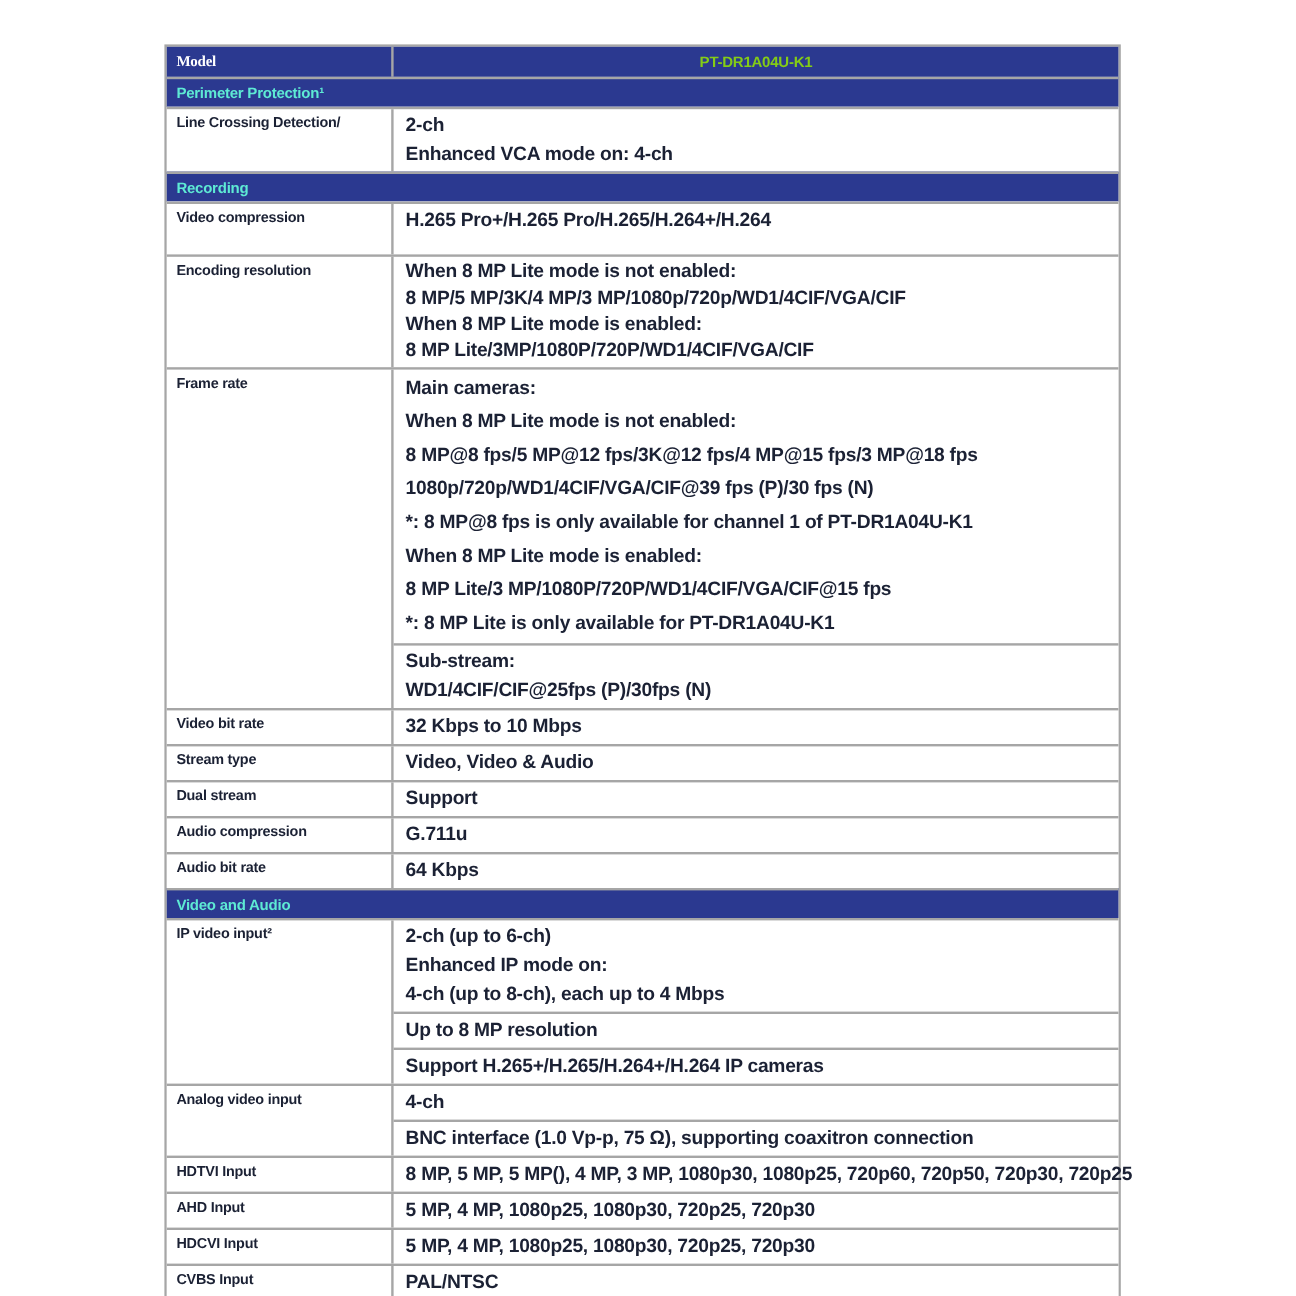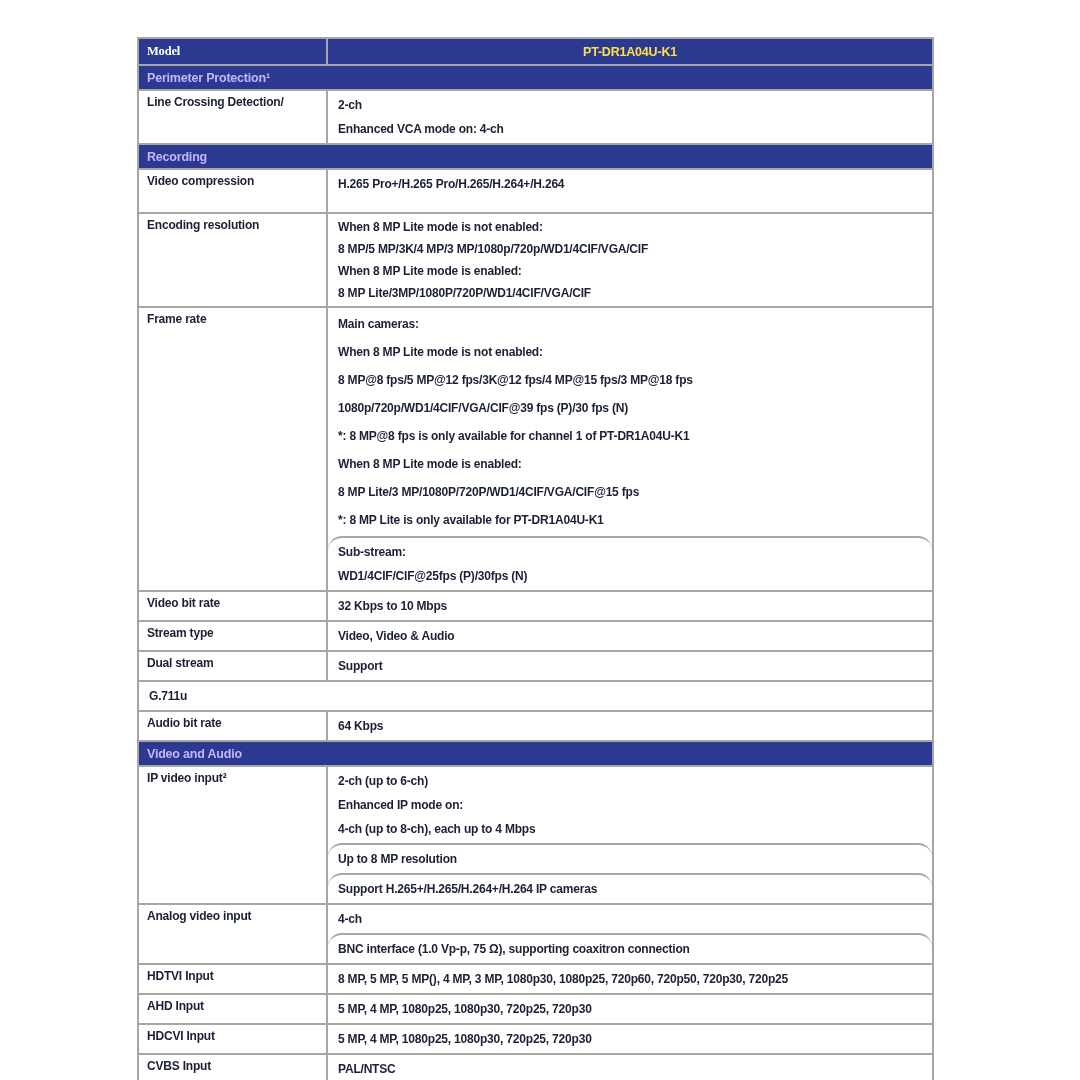--- a/index.html
+++ b/index.html
@@ -33,21 +33,21 @@
   }
   .trow:first-child { border-top: none; }
   .navy { background: var(--navy); }
   .section {
     height: 23px;
     display: flex;
     align-items: center;
     padding-left: 8px;
     font-size: 12.5px;
     font-weight: bold;
-    color: #c4b5fd;
+    color: #5eead4;
     letter-spacing: -0.2px;
   }
   .lbl {
     width: 189px;
     flex: 0 0 189px;
     box-sizing: border-box;
     padding: 4px 6px 4px 8px;
     font-size: 12px;
     font-weight: bold;
     color: var(--text);
@@ -57,44 +57,44 @@
   .val {
     flex: 1;
     display: flex;
     flex-direction: column;
     min-width: 0;
   }
   .block {
     padding: 2px 8px 2px 10px;
     box-sizing: border-box;
   }
-  .block + .block { border-top: 2px solid var(--border); border-radius: 14px; }
+  .block + .block { border-top: 2px solid var(--border); }
   .ln {
     height: 24px;
     display: flex;
     align-items: center;
-    font-size: 12px;
+    font-size: 16px;
     font-weight: bold;
     color: var(--text);
     white-space: nowrap;
     letter-spacing: -0.2px;
   }
   .sp28 .ln { height: 28px; }
   .sp22 .ln { height: 22px; }
   
   .hdr { height: 25px; }
   .hdr .lbl {
     color: #ffffff;
     padding-top: 5px;
     font-size: 12.5px;
     font-family: Liberation Serif, serif;
   }
   .hdr .val { justify-content: center; }
   .hdr .ln {
-    color: #fde047;
+    color: #84cc16;
     justify-content: center;
     font-size: 12.5px;
   }
 </style>
 </head>
 <body>
 
 <div class="sheet">
 
   <div class="trow hdr navy">
@@ -180,20 +180,21 @@
   <div class="trow">
     <div class="lbl">Dual stream</div>
     <div class="val">
       <div class="block">
         <div class="ln">Support</div>
       </div>
     </div>
   </div>
 
   <div class="trow">
+    <div class="lbl">Audio compression</div>
     <div class="val">
       <div class="block">
         <div class="ln">G.711u</div>
       </div>
     </div>
   </div>
 
   <div class="trow">
     <div class="lbl">Audio bit rate</div>
     <div class="val">

